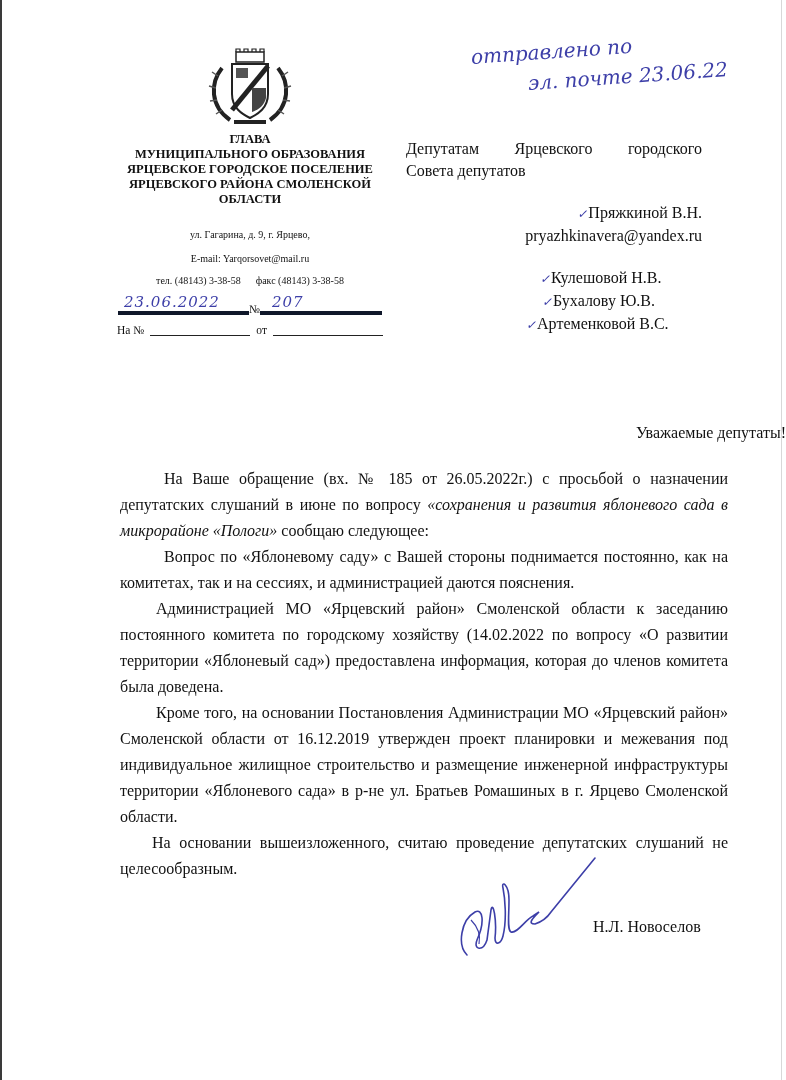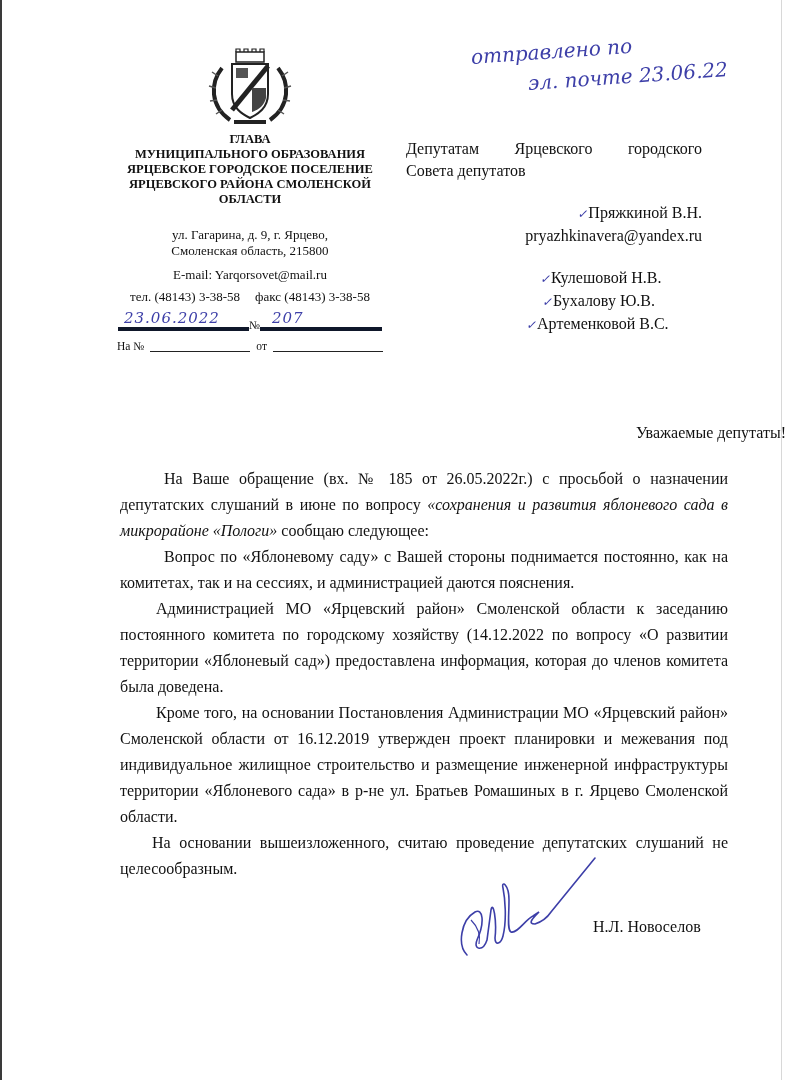--- a/index.html
+++ b/index.html
@@ -14,21 +14,21 @@
     position: absolute; left: 470px; top: 42px; width: 300px;
     font-family: "DejaVu Serif", serif; font-style: italic; color: #3d3fa8;
     font-size: 20px; line-height: 30px; transform: rotate(-4deg); transform-origin: left top;
   }
   .handwritten-note .l1 { display: block; }
   .handwritten-note .l2 { display: block; padding-left: 55px; }
 
   .header-left { position: absolute; left: 112px; top: 48px; width: 276px; text-align: center; }
   .coat-of-arms { display: block; margin: 0 auto; width: 100px; height: 82px; }
   .org-title { font-weight: bold; font-size: 12.5px; line-height: 15px; margin-top: 2px; font-family: Liberation Serif, serif; }
-  .contact { font-size: 13px; line-height: 16px; margin-top: 20px; }
+  .contact { font-size: 10px; line-height: 16px; margin-top: 20px; }
   .contact .email { margin-top: 8px; }
   .contact .phones { margin-top: 6px; display: flex; justify-content: center; gap: 15px; }
   .regline { margin-top: 6px; display: flex; align-items: flex-end; justify-content: center; font-size: 11.5px; height: 20px; }
   .regline .hand { font-family: "DejaVu Serif", serif; font-style: italic; color: #3d3fa8; font-size: 15px; letter-spacing: 1px; }
   .regline .ul { border-bottom: 4px solid #0f172a; display: inline-block; }
   .regline .date-field { width: 125px; text-align: left; padding-left: 6px; }
   .regline .num-field { width: 110px; text-align: left; padding-left: 12px; }
   .refline { margin-top: 8px; display: flex; align-items: flex-end; justify-content: center; font-size: 11.5px; }
   .refline .blank { display: inline-block; border-bottom: 1px solid #222; height: 12px; }
   .refline .b1 { width: 100px; margin: 0 6px; }
@@ -87,21 +87,20 @@
   </svg>
   <div class="org-title">
     <div>ГЛАВА</div>
     <div>МУНИЦИПАЛЬНОГО ОБРАЗОВАНИЯ</div>
     <div>ЯРЦЕВСКОЕ ГОРОДСКОЕ ПОСЕЛЕНИЕ</div>
     <div>ЯРЦЕВСКОГО РАЙОНА СМОЛЕНСКОЙ</div>
     <div>ОБЛАСТИ</div>
   </div>
   <div class="contact">
     <div>ул. Гагарина, д. 9, г. Ярцево,</div>
-    <div>Смоленская область, 215800</div>
     <div class="email">E-mail: Yarqorsovet@mail.ru</div>
     <div class="phones">
       <span>тел. (48143) 3-38-58</span>
       <span>факс (48143) 3-38-58</span>
     </div>
   </div>
   <div class="regline">
     <span class="ul date-field"><span class="hand">23.06.2022</span></span>
     <span>№</span>
     <span class="ul num-field"><span class="hand">207</span></span>
@@ -132,21 +131,21 @@
     <div class="r2"><span class="check">✓</span><span>Бухалову Ю.В.</span></div>
     <div class="r3"><span class="check">✓</span><span>Артеменковой  В.С.</span></div>
   </div>
 </div>
 
 <div class="salutation">Уважаемые депутаты!</div>
 
 <div class="body-text">
   <p class="ind2"><span>На Ваше обращение (вх. № 185 от 26.05.2022г.) с просьбой  о назначении депутатских слушаний в июне по вопросу </span><span class="it">«сохранения и развития яблоневого сада в микрорайоне «Пологи»</span><span> сообщаю следующее:</span></p>
   <p class="ind2">Вопрос по «Яблоневому саду» с Вашей стороны поднимается постоянно, как на комитетах, так и на сессиях, и администрацией даются пояснения.</p>
-  <p>Администрацией МО «Ярцевский район» Смоленской области к заседанию постоянного комитета по городскому хозяйству (14.12.2022 по вопросу «О развитии территории «Яблоневый сад») предоставлена информация, которая до членов комитета была доведена.</p>
+  <p>Администрацией МО «Ярцевский район» Смоленской области к заседанию постоянного комитета по городскому хозяйству (14.02.2022 по вопросу «О развитии территории «Яблоневый сад») предоставлена информация, которая до членов комитета была доведена.</p>
   <p>Кроме того, на основании Постановления Администрации МО «Ярцевский  район» Смоленской области от 16.12.2019 утвержден проект планировки и межевания под индивидуальное жилищное строительство и размещение инженерной инфраструктуры территории «Яблоневого сада» в р-не ул. Братьев Ромашиных в г. Ярцево Смоленской области.</p>
   <p class="ind3">На основании вышеизложенного, считаю проведение депутатских слушаний не целесообразным.</p>
 </div>
 
 <svg class="signature" viewBox="0 0 150 120">
   <path d="M12 105 C2 95, 6 70, 20 62 C28 58, 30 72, 22 90 C18 100, 28 102, 32 90 L36 60 C38 50, 42 70, 40 88 C40 96, 46 94, 48 86 C52 70, 50 48, 48 38 C46 30, 54 34, 54 50 C54 66, 52 80, 56 82 C62 84, 70 70, 78 66 L84 62 C78 68, 72 74, 80 74 C86 72, 92 68, 96 62 L140 8" stroke="#3d3fa8" stroke-width="1.6" fill="none" stroke-linecap="round"></path>
   <path d="M16 70 C22 76, 26 84, 24 94" stroke="#3d3fa8" stroke-width="1.2" fill="none"></path>
 </svg>
 <div class="signer">Н.Л. Новоселов</div>
 

